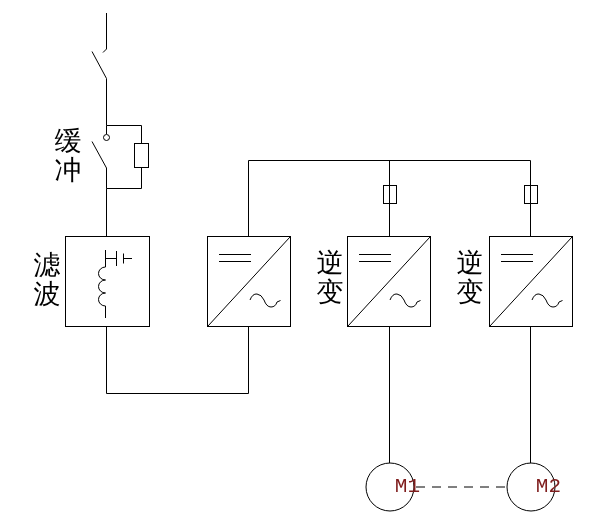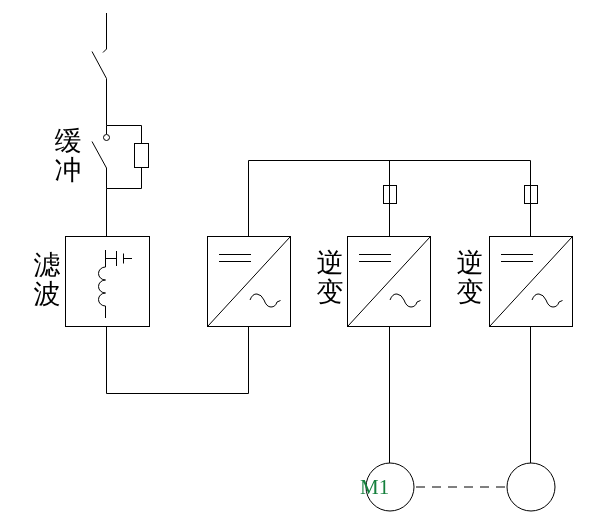--- a/index.html
+++ b/index.html
@@ -29,25 +29,25 @@
     line-height: 29px;
     text-align: center;
     word-break: break-all;
     color: #000000;
     font-family: "Liberation Serif", serif;
     white-space: normal;
   }
   .motor-label {
     position: absolute;
     width: 60px;
-    text-align: left;
+    text-align: right;
     font-size: 21px;
     line-height: 24px;
-    color: #15803d;
-    font-family: Liberation Serif, serif;
+    color: #7f1d1d;
+    font-family: Liberation Mono, monospace;
   }
 </style>
 </head>
 <body>
 
 <div class="stage">
 
   <svg width="600" height="532" viewBox="0 0 600 532">
     <defs>
       <g id="converter-symbol">
@@ -123,14 +123,15 @@
 
       <line x1="416" y1="487" x2="505" y2="487" stroke-dasharray="9,7"></line>
     </g>
   </svg>
 
   <div class="vlabel" style="left:32px; top:251px;">滤波</div>
   <div class="vlabel" style="left:53px; top:127px;">缓冲</div>
   <div class="vlabel" style="left:315px; top:249px;">逆变</div>
   <div class="vlabel" style="left:455px; top:249px;">逆变</div>
   <div class="motor-label" style="left:360px; top:475px;">M1</div>
+  <div class="motor-label" style="left:501px; top:475px;">M2</div>
 
 </div>
 
 </body></html>

